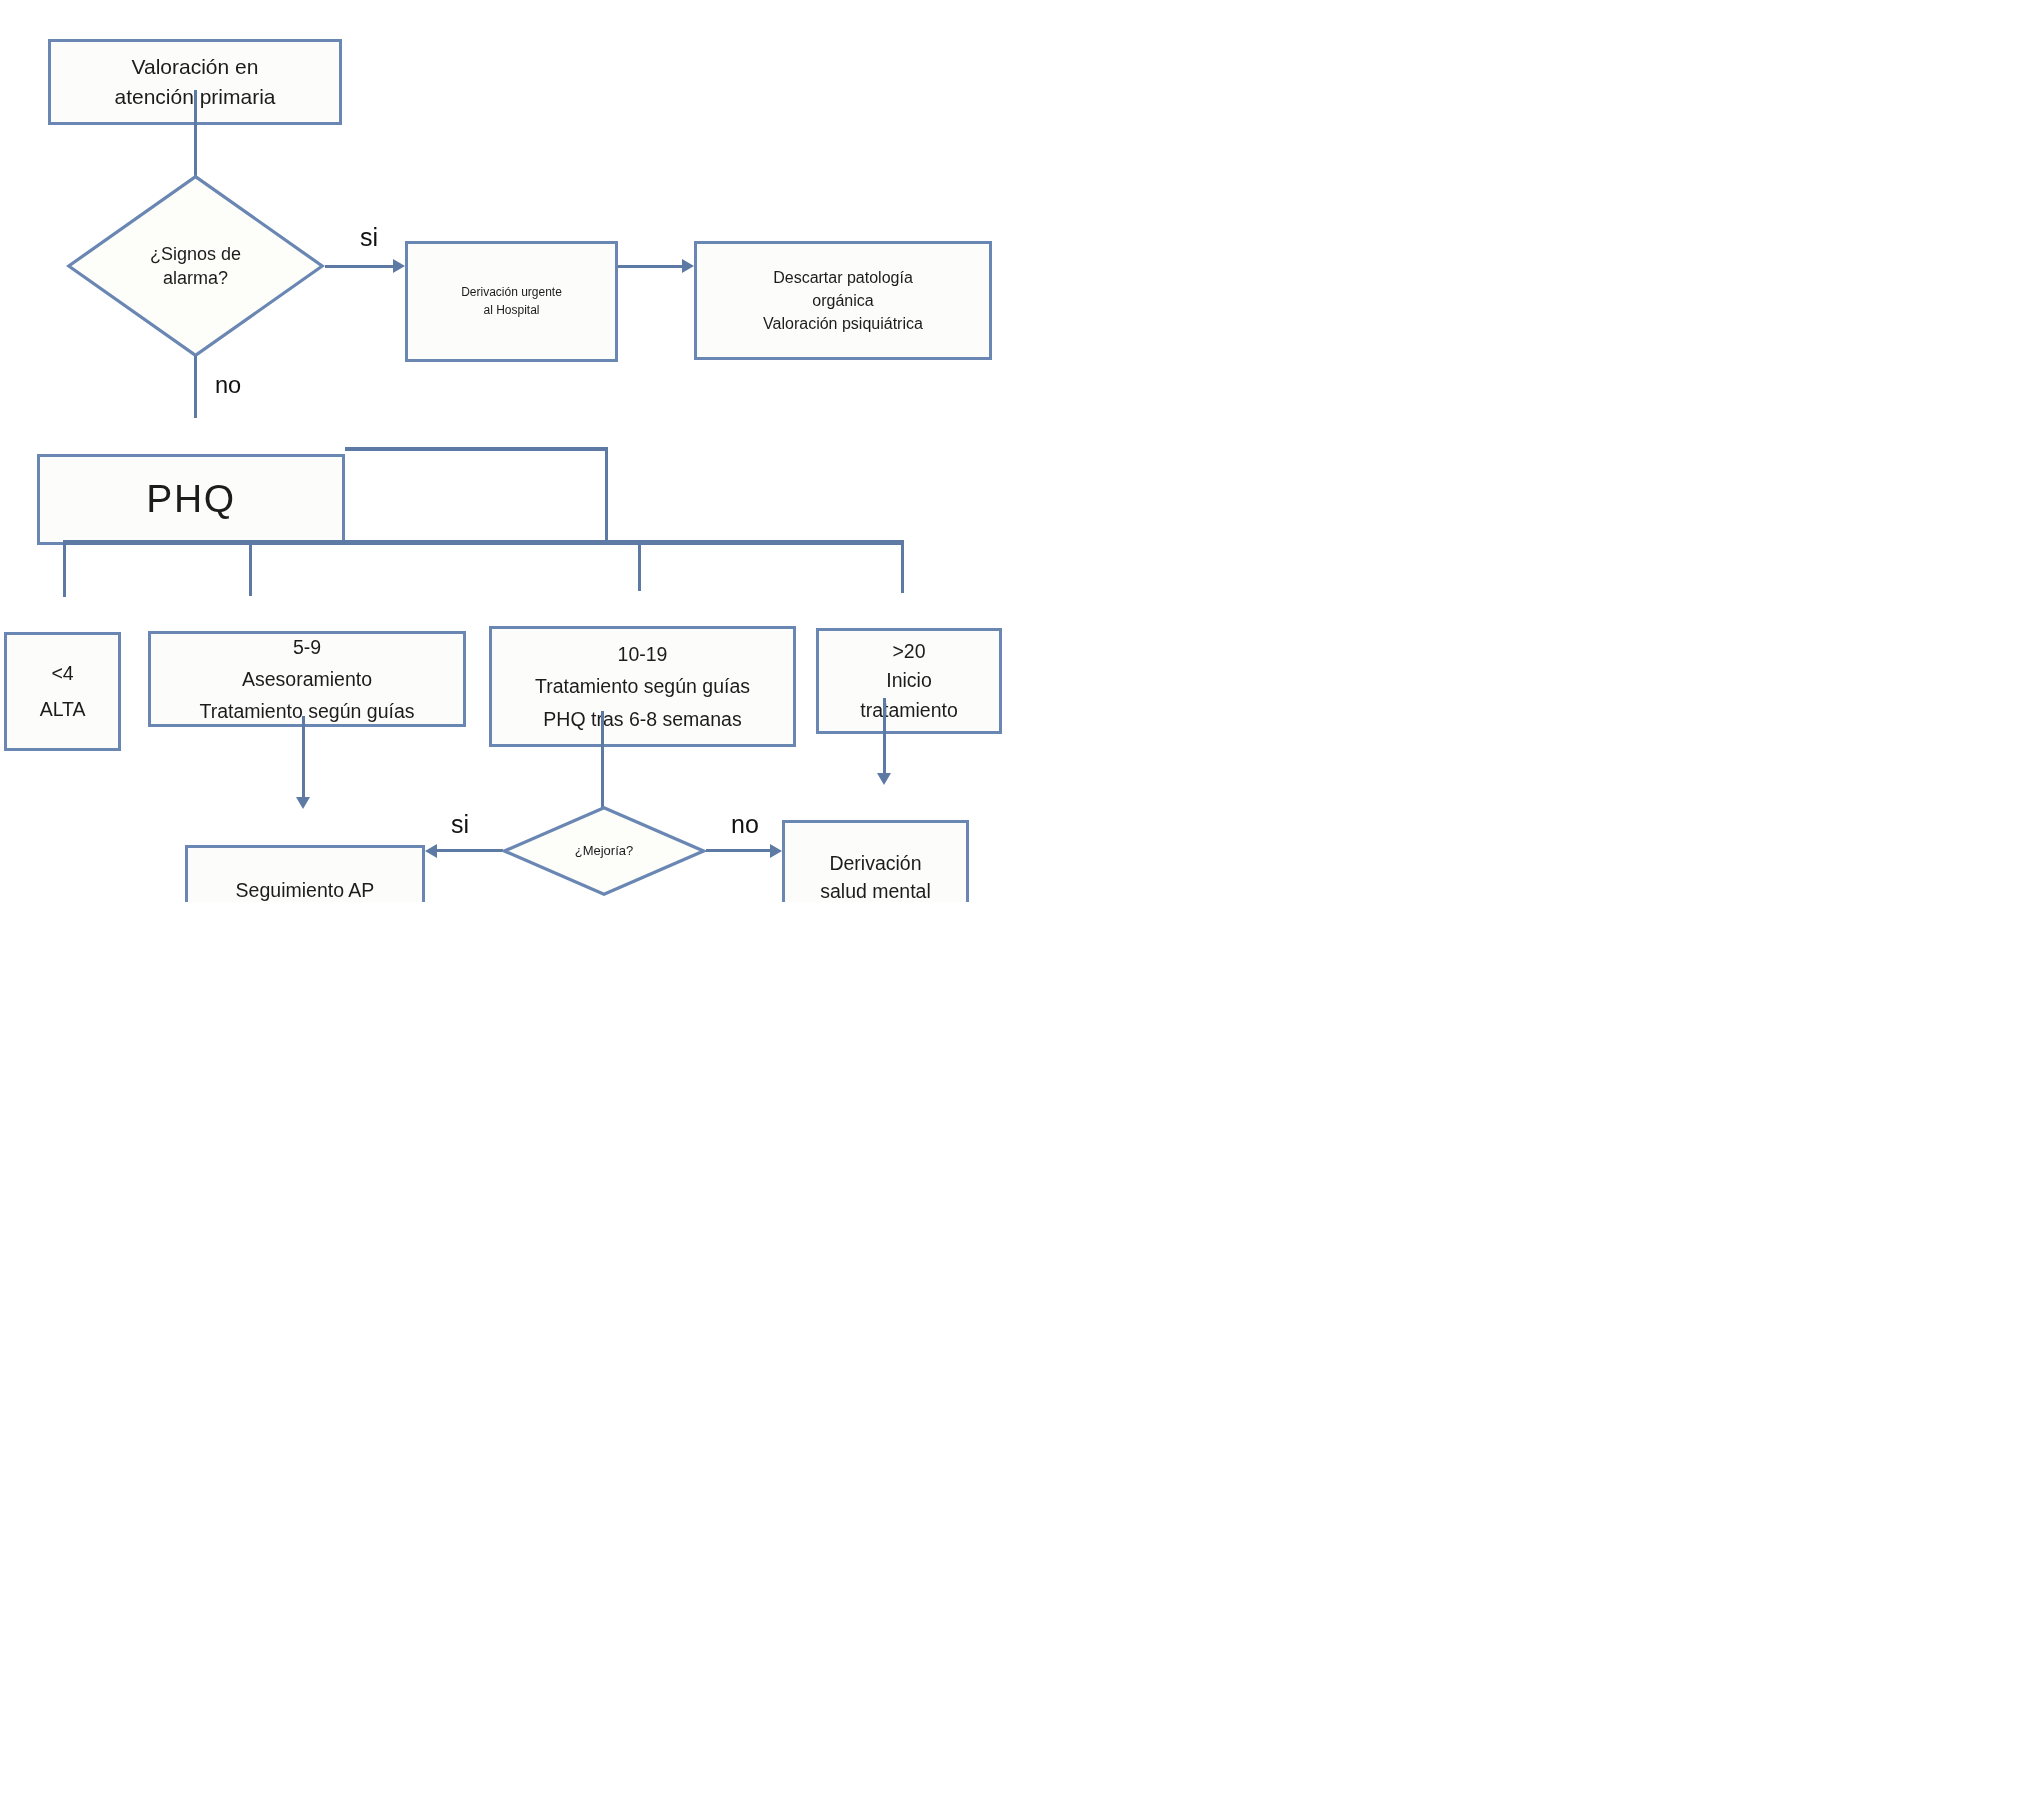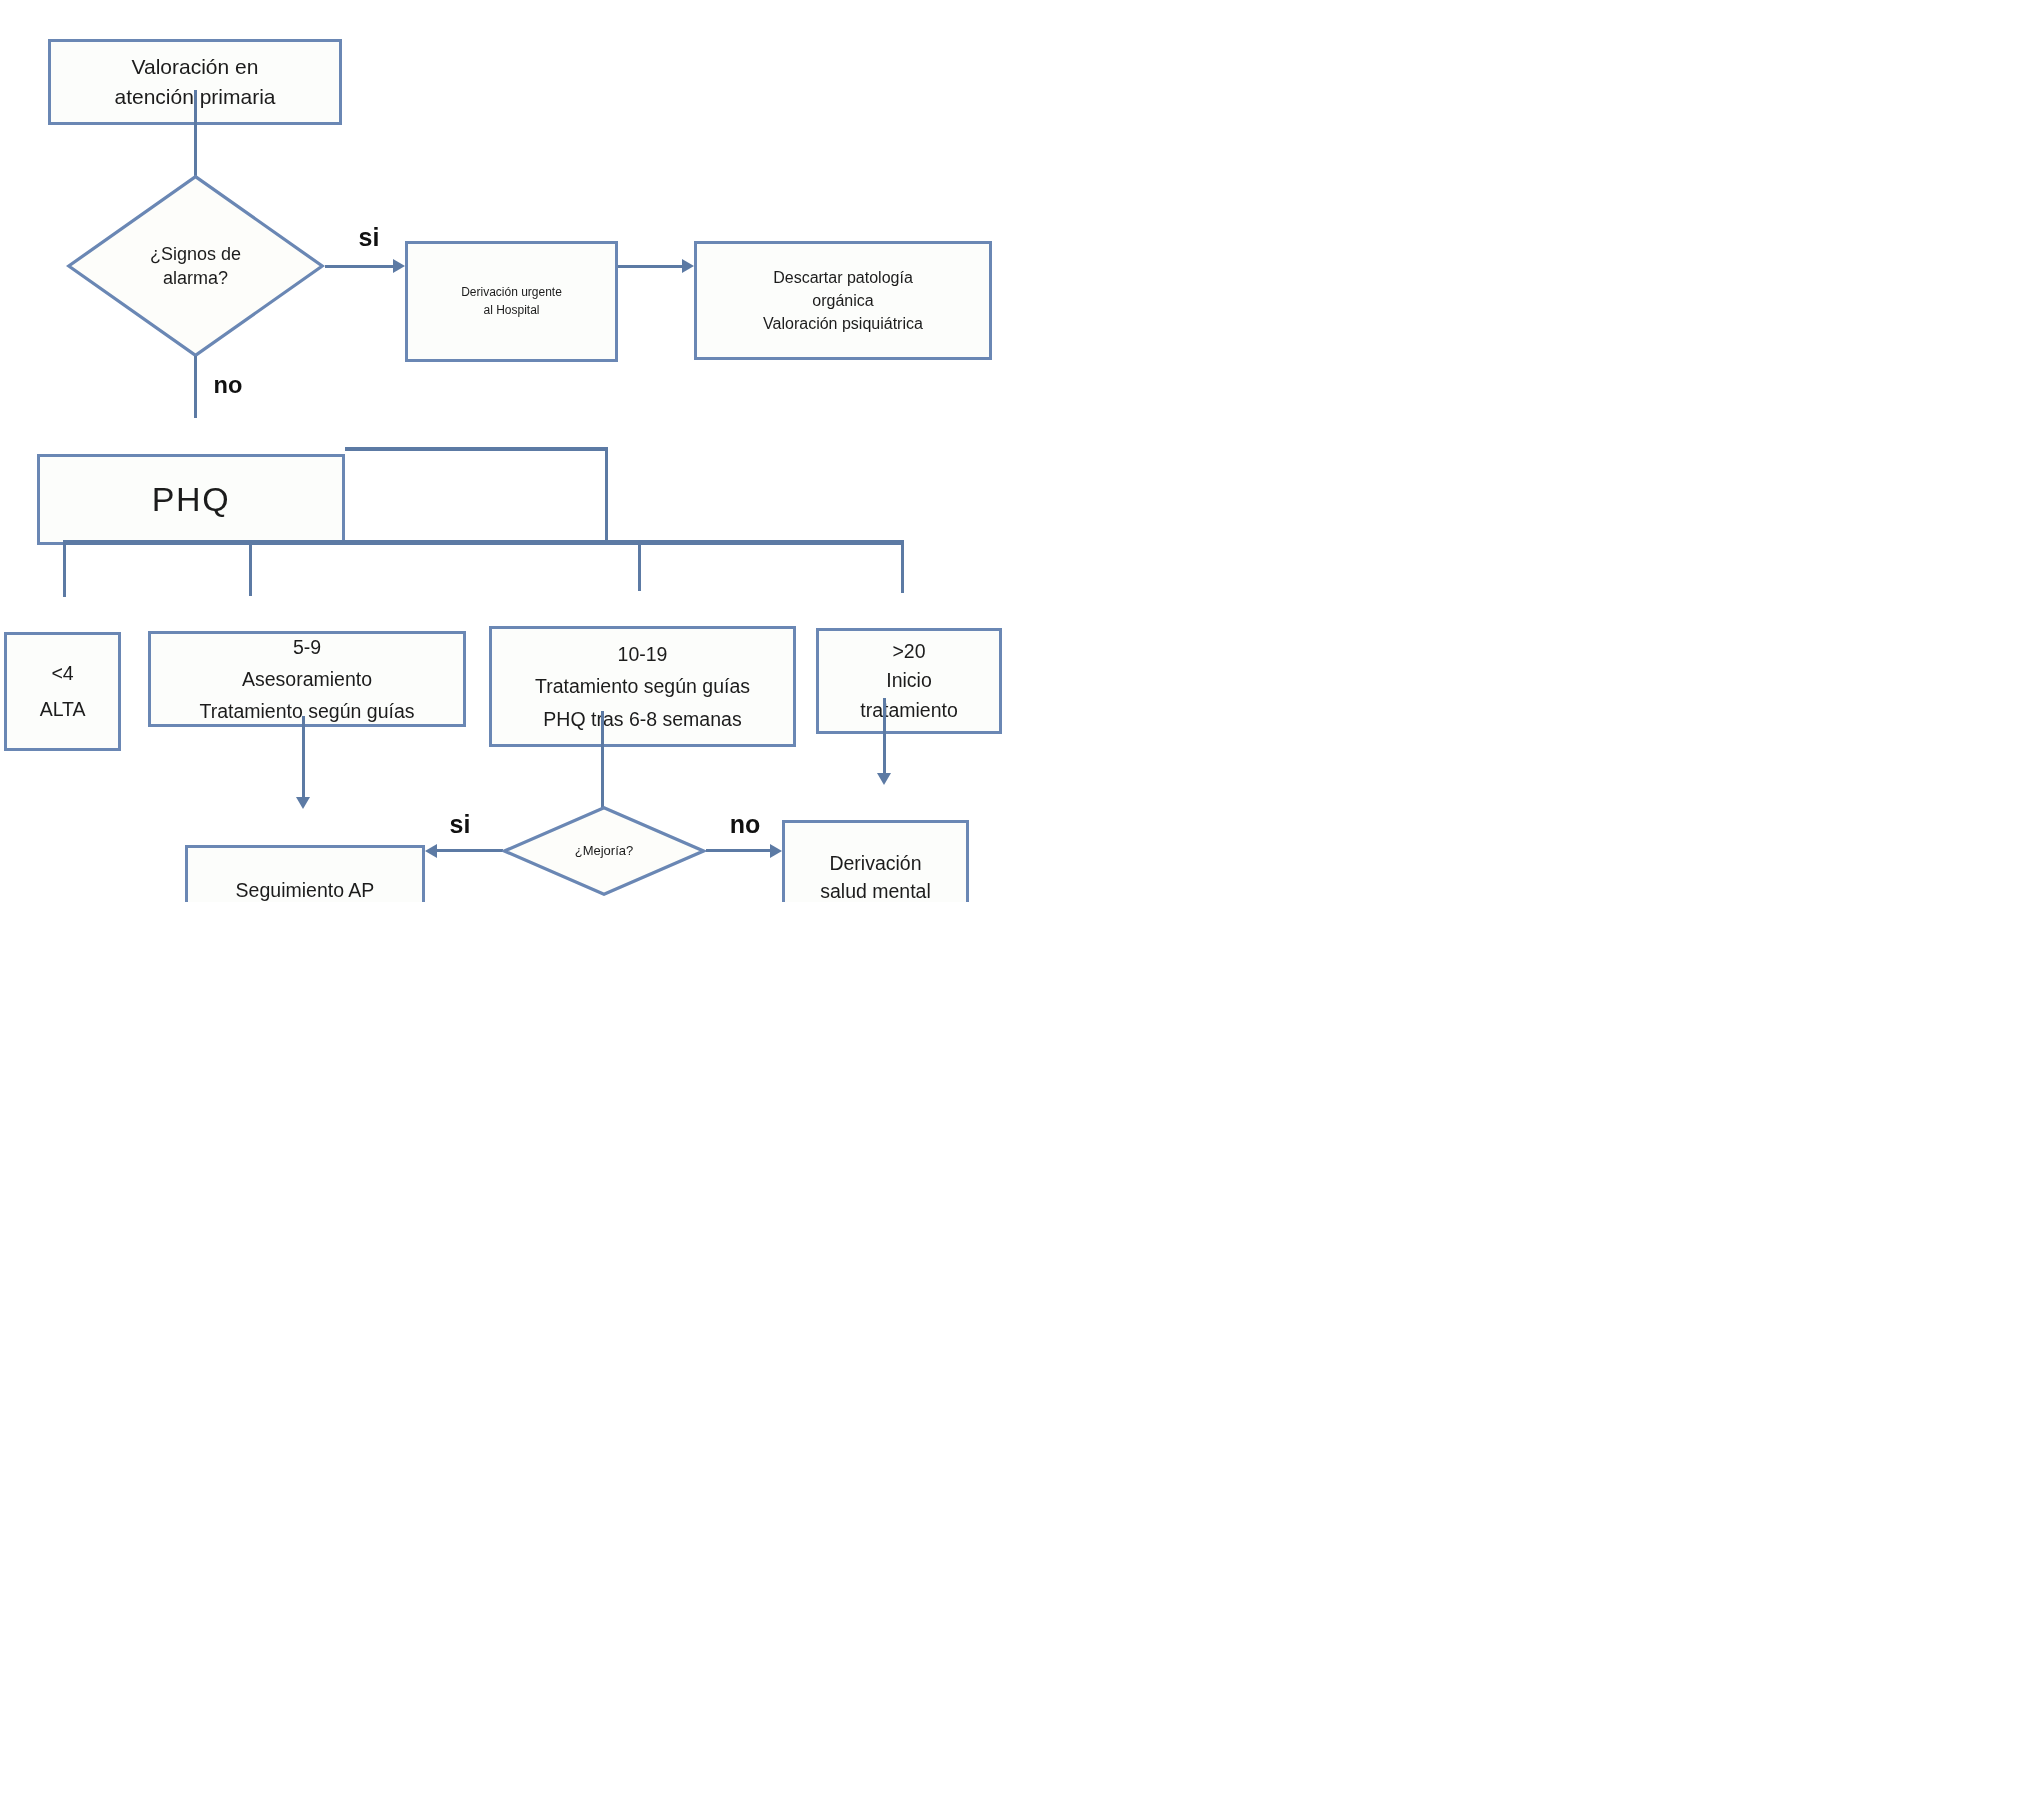--- a/index.html
+++ b/index.html
@@ -22,21 +22,21 @@
     text-align:center;
     box-sizing:border-box;
     line-height:1.45;
     margin-top:36px;
   }
   .box .ln{display:block;}
   .line{position:absolute;background:#5c7aa4;}
   .lbl{
     position:absolute;
     transform:translate(-50%,-50%);
-    font-weight:700;
+    font-weight:400;
     color:#111;
     white-space:nowrap;
   }
   .diamond{position:absolute;}
   .diamond svg{display:block;}
   .diamond .dtext{
     position:absolute;left:0;top:0;right:0;bottom:0;
     display:flex;flex-direction:column;align-items:center;justify-content:center;
     text-align:center;line-height:1.35;
   }
@@ -84,21 +84,21 @@
   <div class="box" style="left:694px;top:205px;width:298px;height:119px;font-size:16px;">
     <span class="ln">Descartar patología</span>
     <span class="ln">orgánica</span>
     <span class="ln">Valoración psiquiátrica</span>
   </div>
 
   <div class="lbl" style="left:228px;top:385px;font-size:23.6px;">no</div>
 
   <div class="line" style="left:194px;top:356px;width:3.3px;height:62px;"></div>
 
-  <div class="box" style="left:37px;top:418px;width:308px;height:91px;font-size:34px;letter-spacing:1.6px;">
+  <div class="box" style="left:37px;top:418px;width:308px;height:91px;font-size:39px;letter-spacing:1.6px;">
     <span class="ln">PHQ</span>
   </div>
 
   <div class="line" style="left:345px;top:447px;width:263px;height:4.1px;"></div>
   <div class="line" style="left:605px;top:447px;width:3.3px;height:97px;"></div>
 
   <div class="line" style="left:64px;top:540px;width:839px;height:4.9px;"></div>
 
   <div class="line" style="left:63px;top:540px;width:3.3px;height:57px;"></div>
   <div class="line" style="left:249px;top:540px;width:3.3px;height:56px;"></div>

